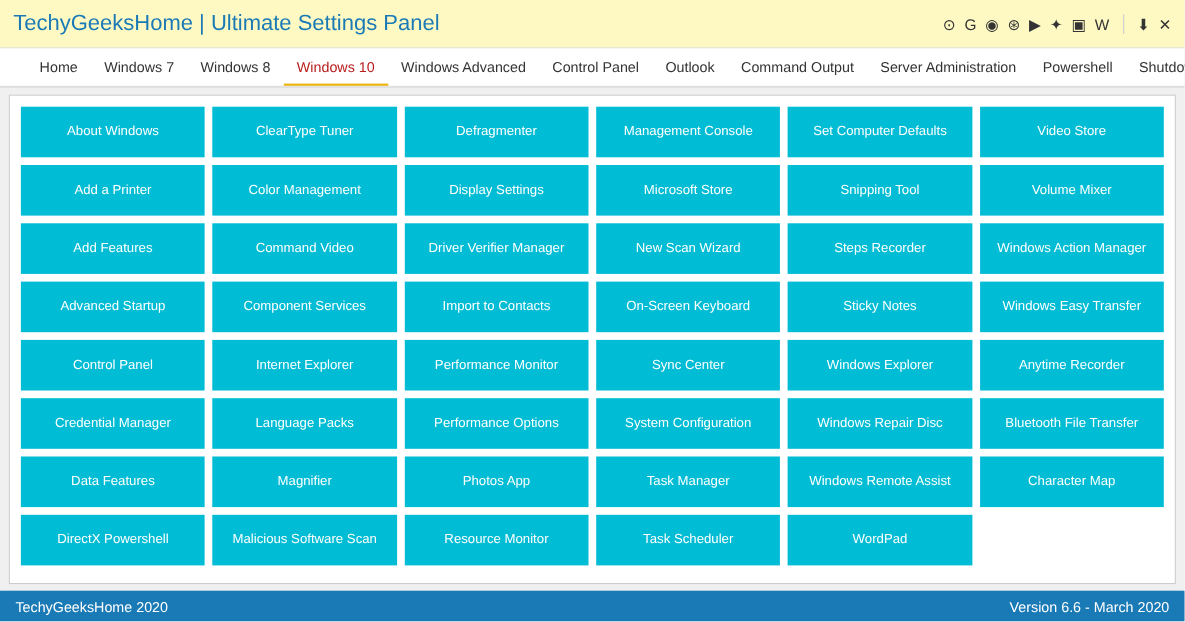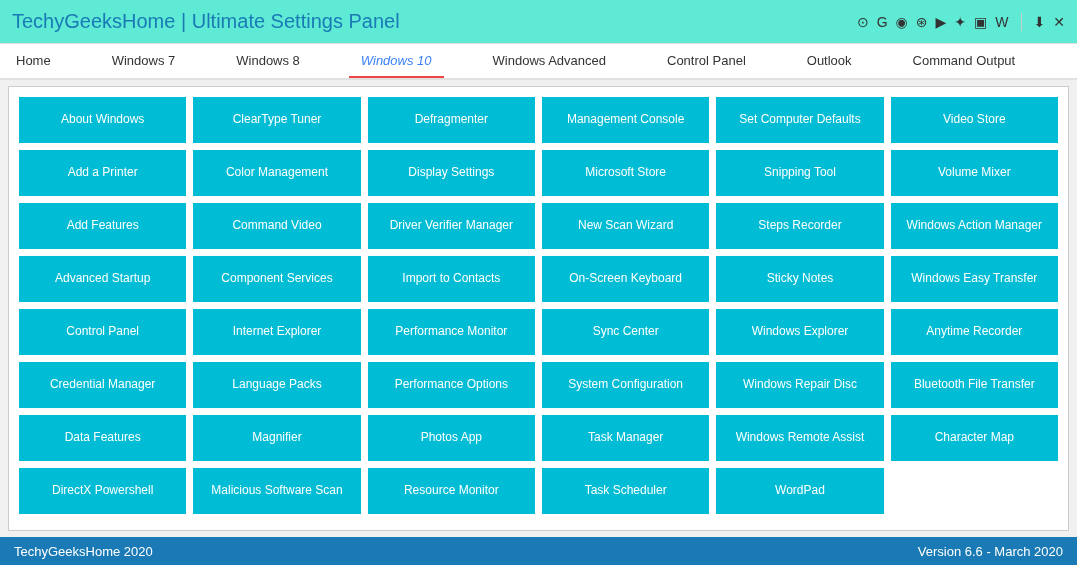--- a/index.html
+++ b/index.html
@@ -7,21 +7,21 @@
       font-family: Segoe UI, Arial, sans-serif;
       background: #f0f0f0;
       width: 1077px;
       height: 565px;
       overflow: hidden;
       display: flex;
       flex-direction: column;
     }
     
     .top-bar {
-      background: #5eead4;
+      background: #fef9c3;
       display: flex;
       align-items: center;
       justify-content: space-between;
       padding: 8px 12px;
       border-bottom: 1px solid #ddd;
       min-height: 44px;
     }
     .app-title {
       font-size: 20px;
       color: #1a7ab5;
@@ -41,40 +41,38 @@
       width: 1px;
       height: 18px;
       background: #ccc;
       margin: 0 4px;
     }
     
     .nav-bar {
       background: #fff;
       display: flex;
       align-items: center;
-      padding: 0 4px;
+      padding: 0 24px;
       border-bottom: 2px solid #e0e0e0;
       min-height: 36px;
       overflow: hidden;
-      gap: 37px;
     }
     .nav-tab {
       padding: 8px 12px;
       font-size: 13px;
       color: #333;
       cursor: pointer;
       white-space: nowrap;
       border-bottom: 3px solid transparent;
       margin-bottom: -2px;
     }
     .nav-tab.active {
-      color: #3b82f6;
-      border-bottom: 3px solid #ef4444;
+      color: #b91c1c;
+      border-bottom: 3px solid #eab308;
       font-weight: 500;
-      font-style: italic;
     }
     
     .main-content {
       flex: 1;
       background: #fff;
       border: 1px solid #ccc;
       margin: 6px 8px;
       padding: 10px;
       overflow: hidden;
     }

